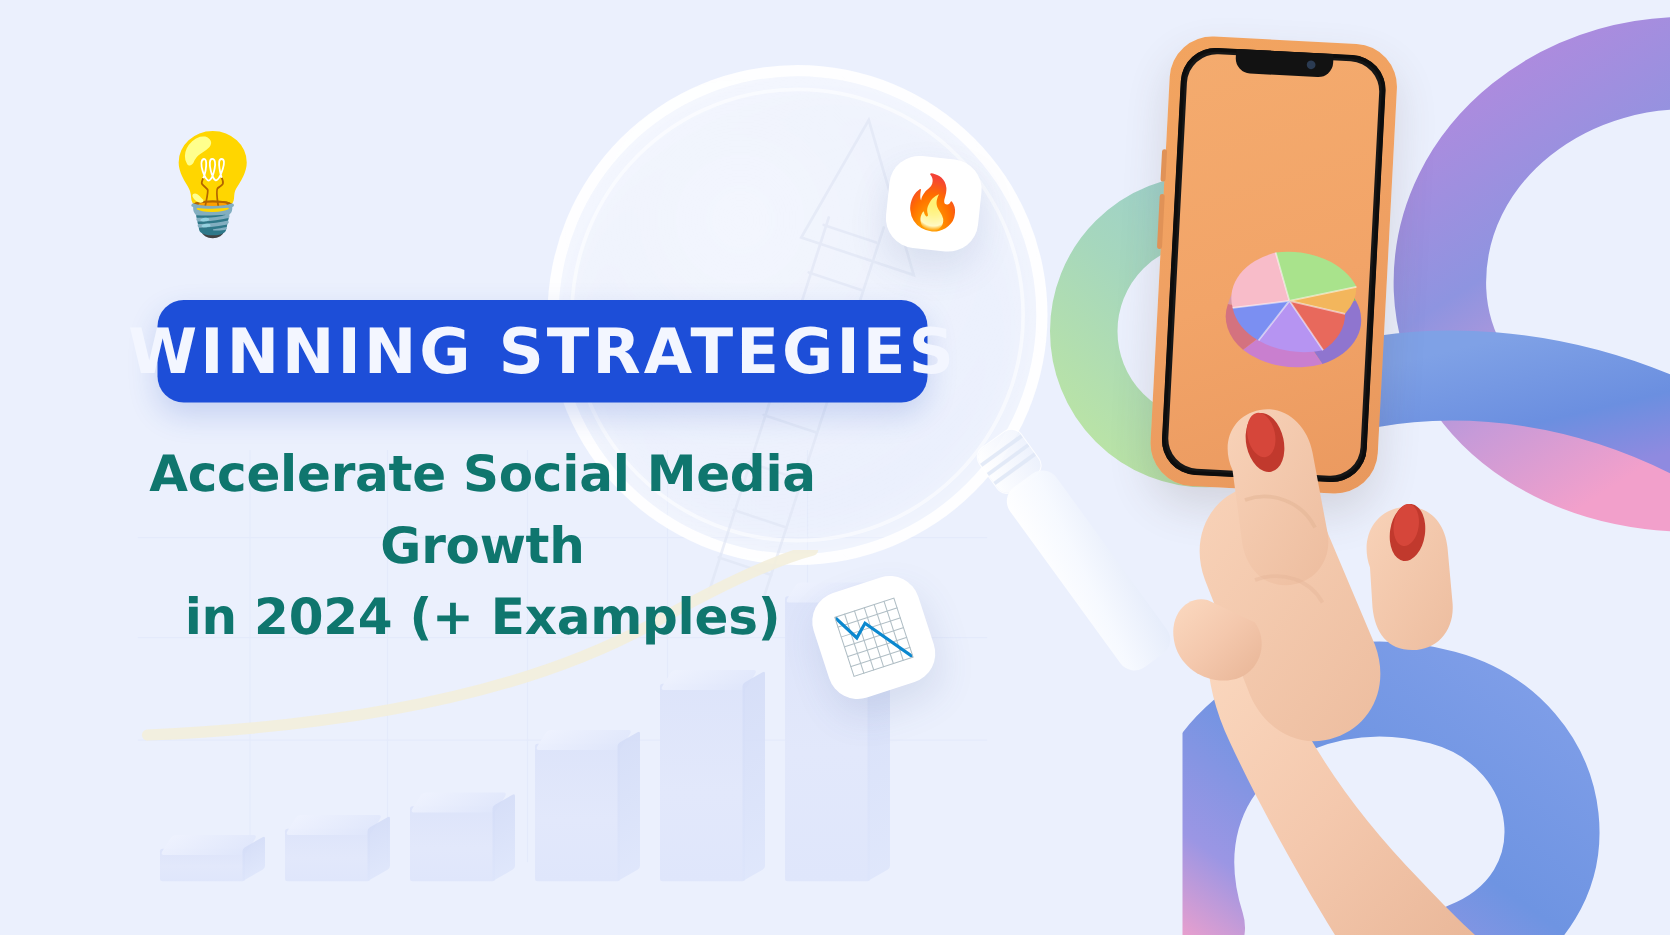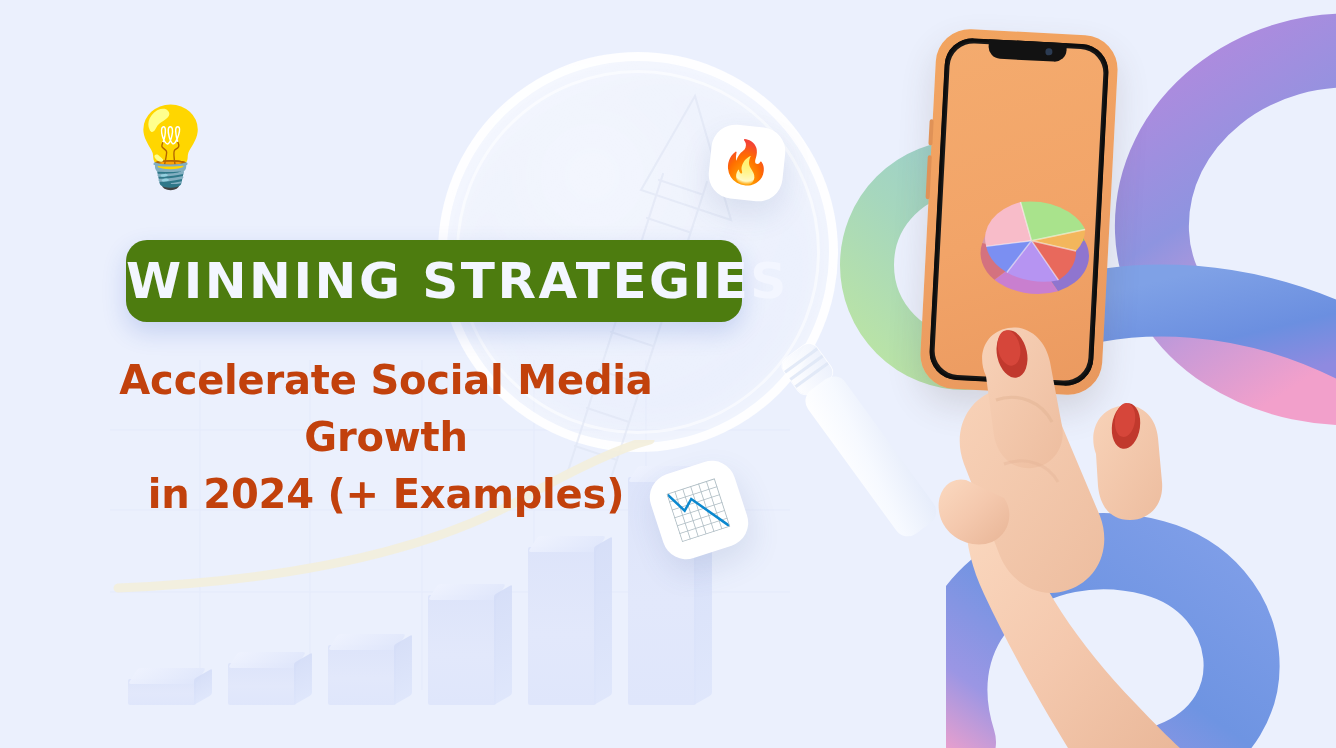--- a/index.html
+++ b/index.html
@@ -131,32 +131,32 @@
   .emoji-glyph{line-height:1;}
 
   #bulb{
     position:absolute;left:122px;top:108px;width:80px;height:105px;font-size:78px;
     line-height:1;
   }
 
   
   #badge{
     position:absolute;left:126px;top:240px;width:616px;height:82px;
-    background:#4d7c0f;border-radius:21px;
-    display:flex;align-items:center;
+    background:#1d4ed8;border-radius:21px;
+    display:flex;align-items:center;justify-content:center;
     box-shadow:0 10px 24px rgba(43,86,196,.20);
   }
   #badge-text{
     color:#f3f6ff;font-weight:700;font-size:50px;letter-spacing:2.5px;
     font-family:"DejaVu Sans","Liberation Sans",sans-serif;
     white-space:nowrap;
   }
   #headline{
     position:absolute;left:74px;top:352px;width:624px;
-    text-align:center;color:#c2410c;
+    text-align:center;color:#0f766e;
     font-weight:700;font-size:40px;line-height:1.42;letter-spacing:-.2px;
     font-family:"DejaVu Sans","Liberation Sans",sans-serif;
   }
   #headline .l2{display:block;}
 </style>
 </head>
 <body>
 
 <div id="banner">
 

